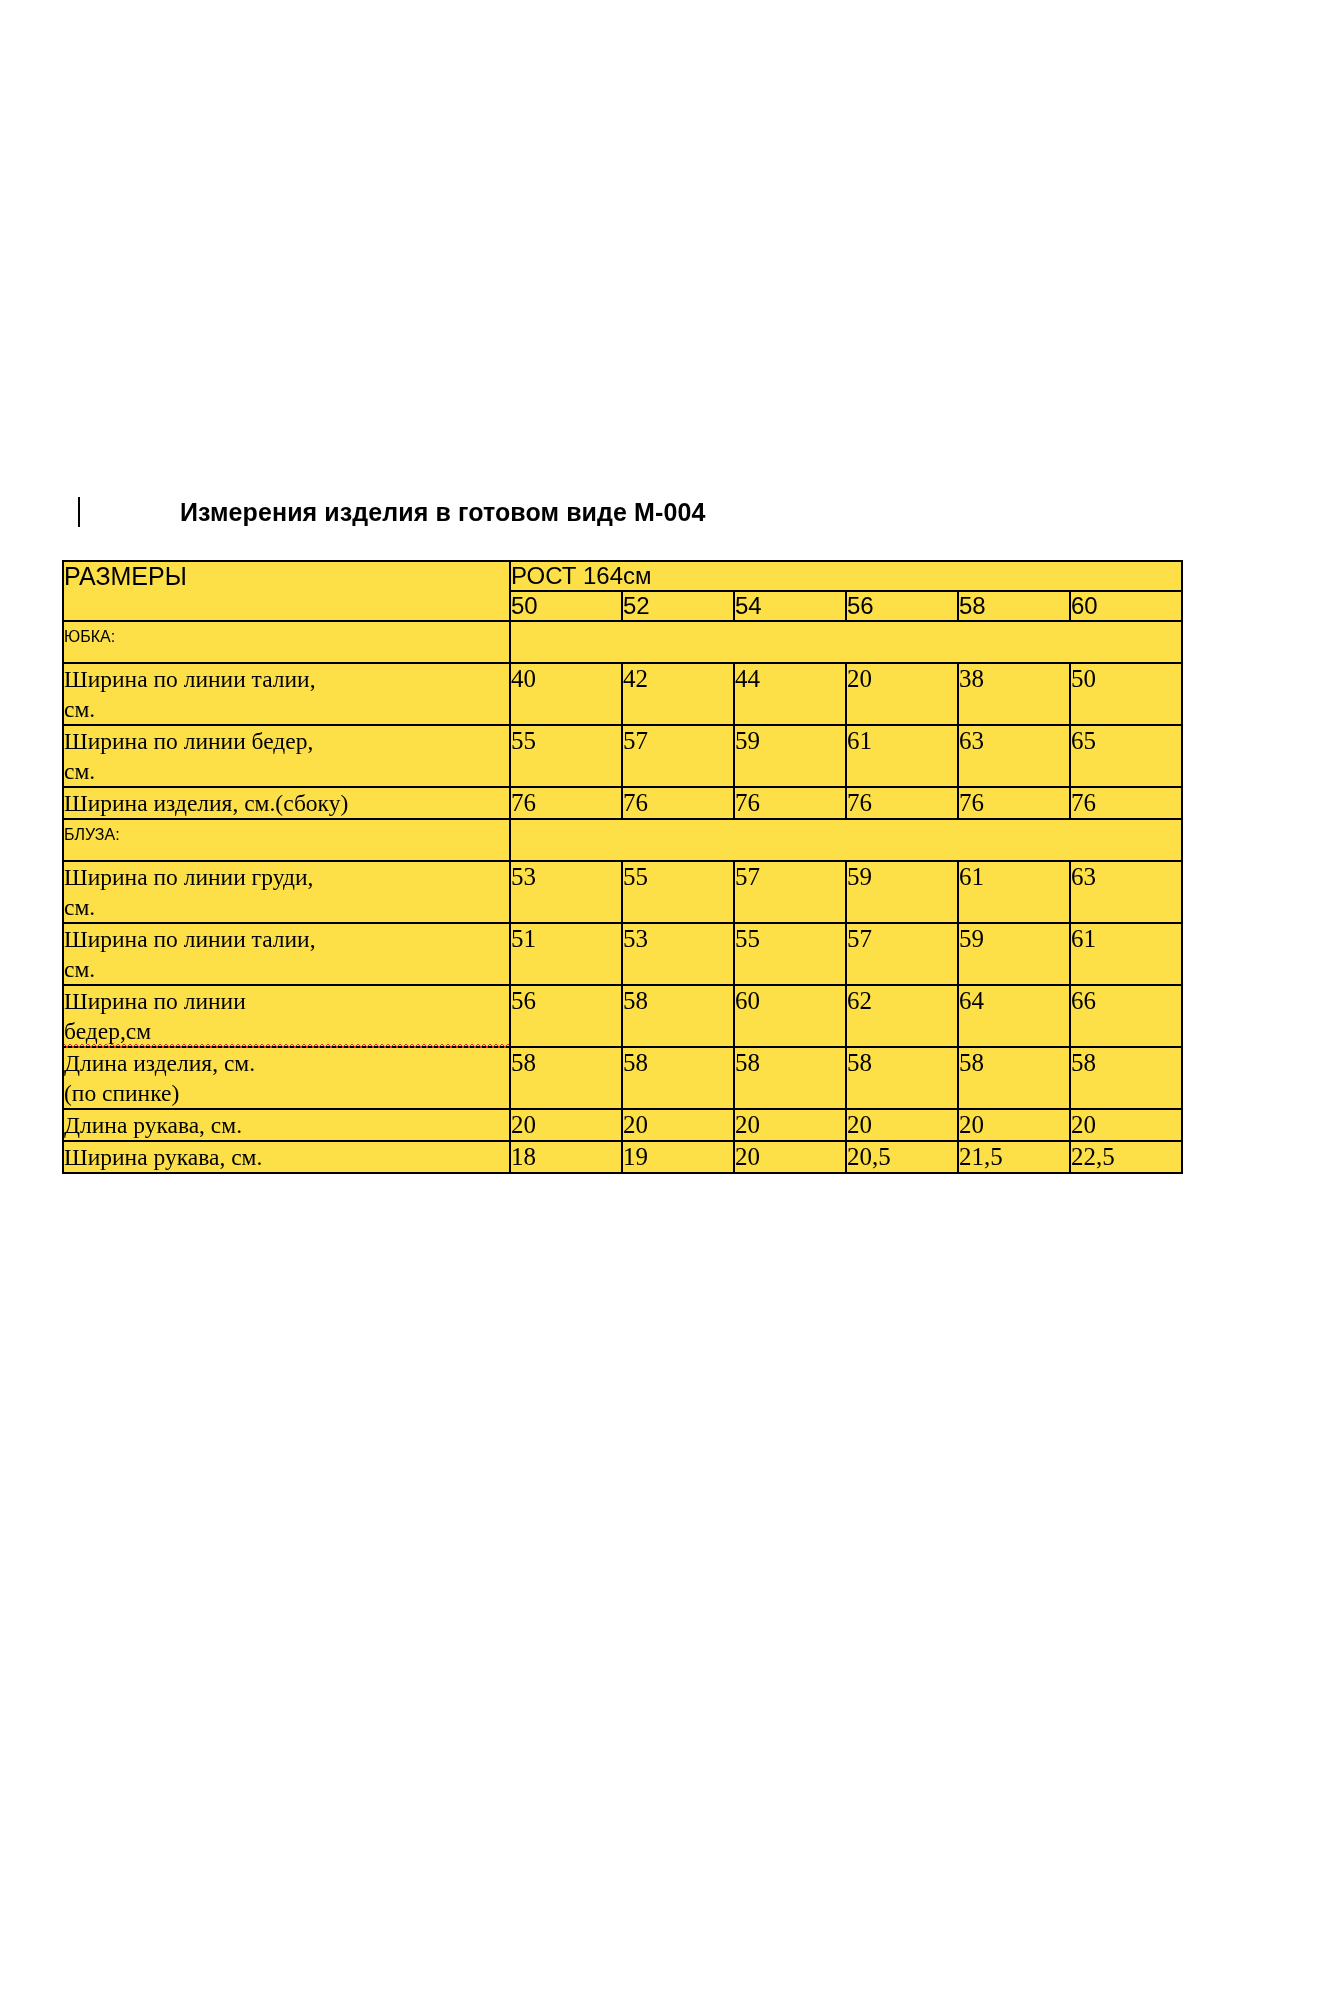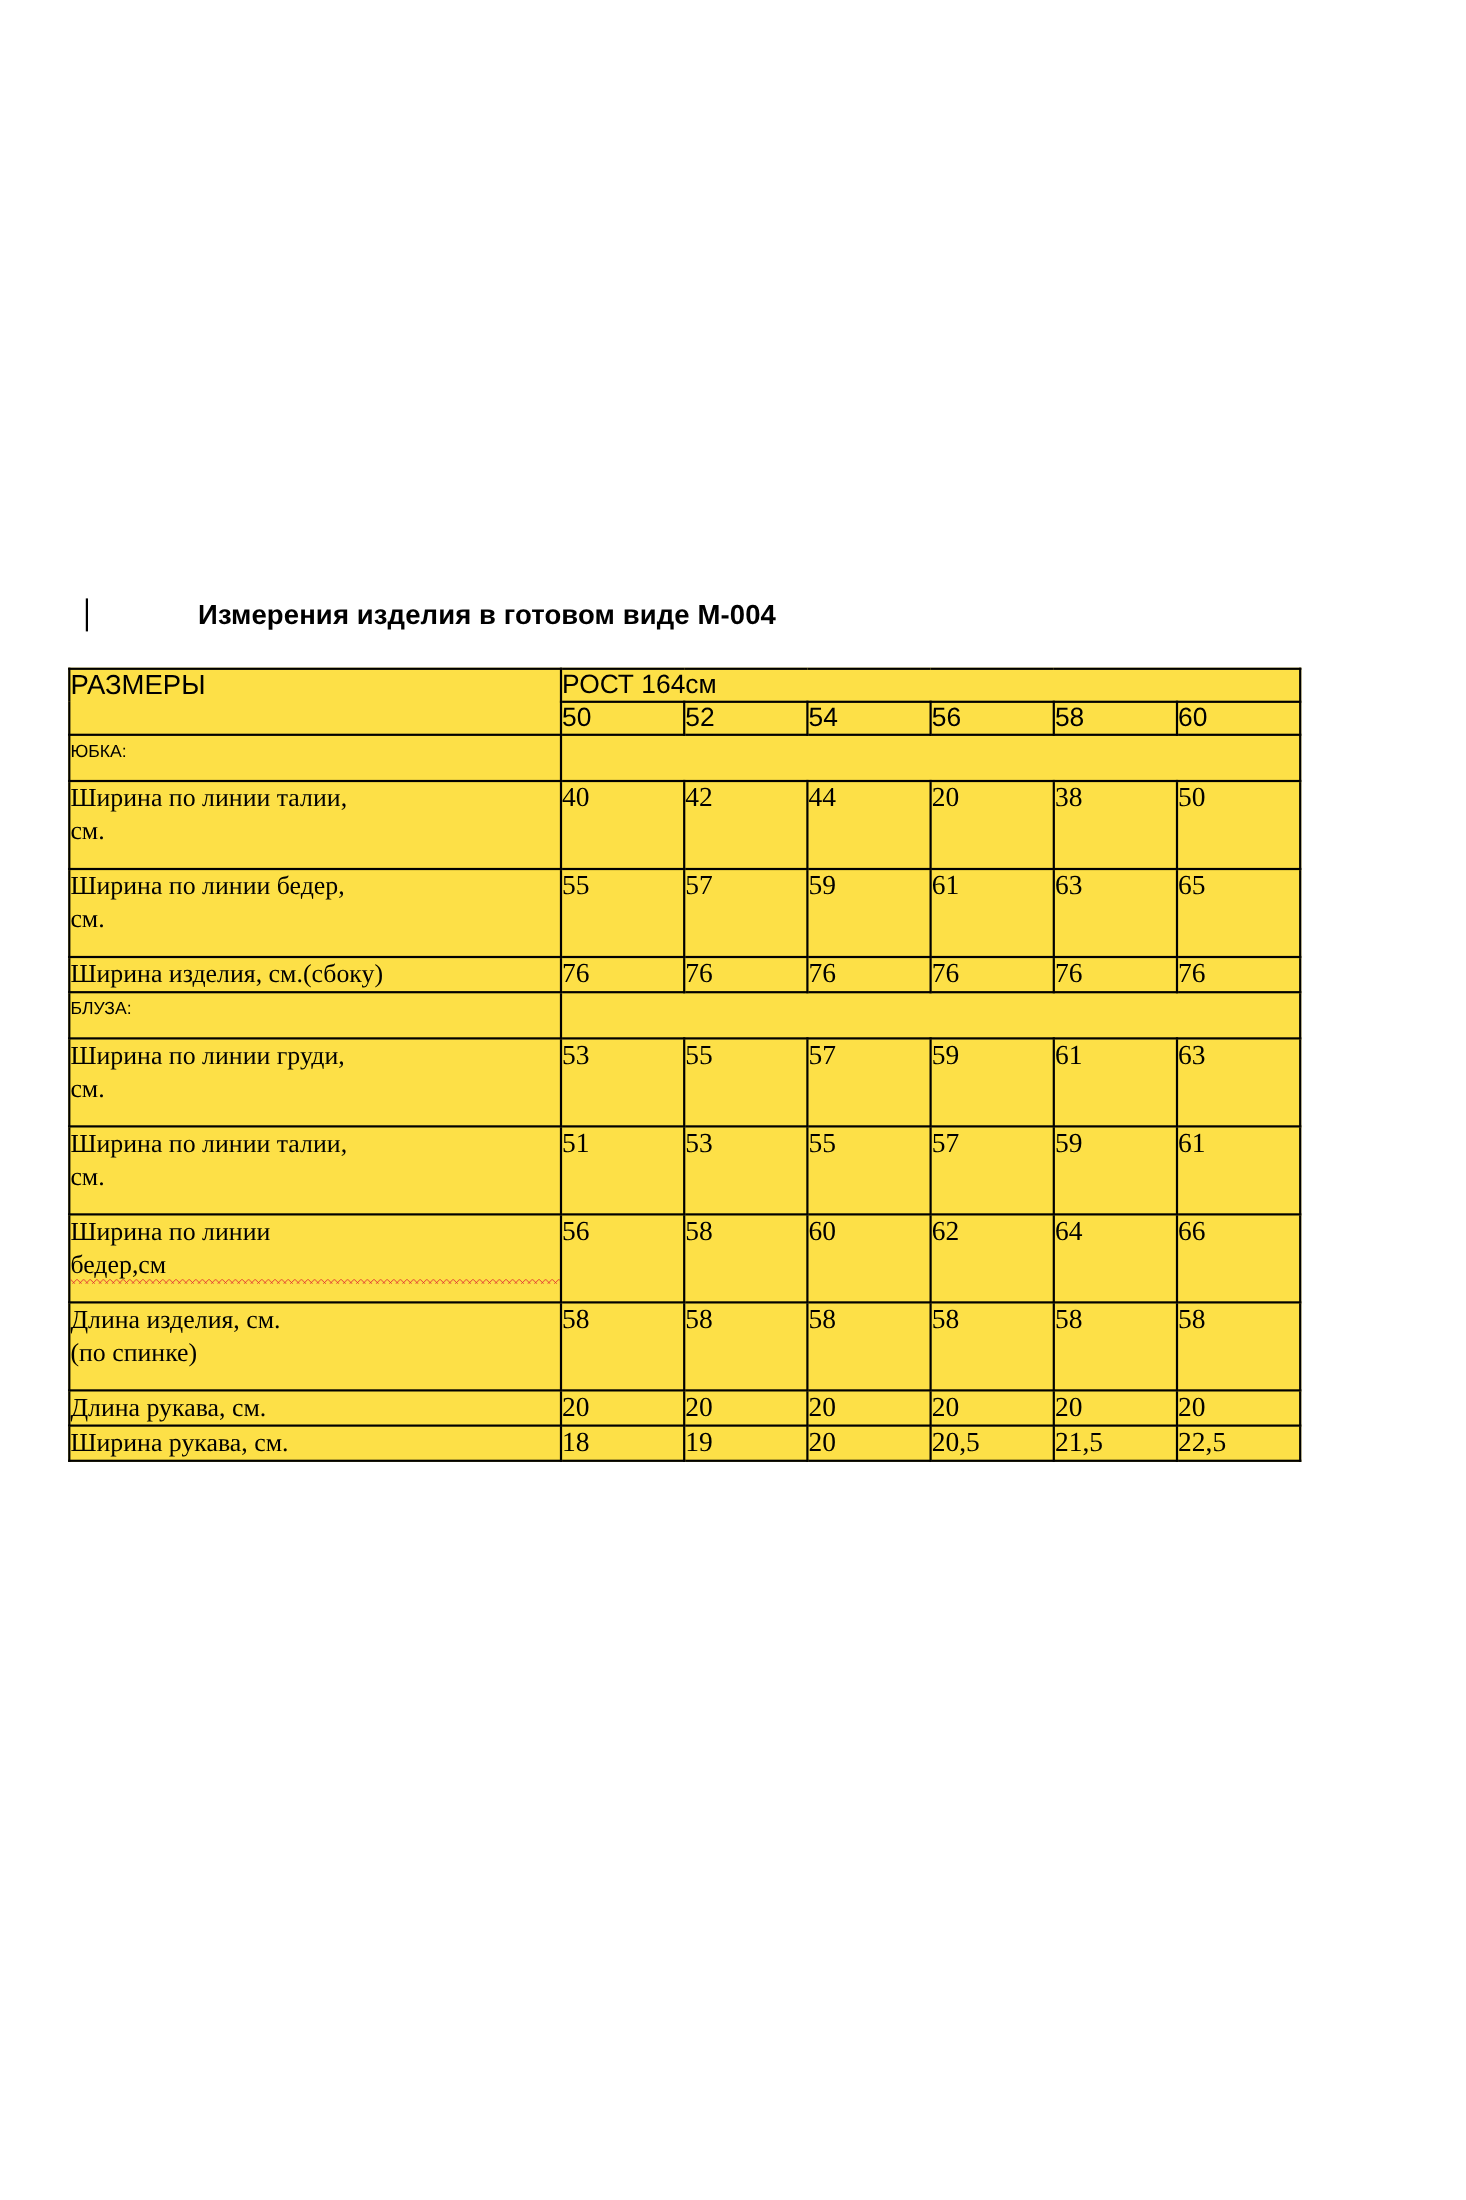--- a/index.html
+++ b/index.html
@@ -23,21 +23,20 @@
     width: 1333px;
     height: 2000px;
     background: #ffffff;
   }
 
   .doc {
     position: absolute;
     left: 62px;
     top: 490px;
     width: 1120px;
-    margin-top: 47px;
   }
 
   .title-row {
     display: flex;
     align-items: center;
     height: 44px;
     margin-bottom: 26px;
   }
   .caret {
     width: 2px;
@@ -73,21 +72,21 @@
   col.c-label { width: 447px; }
   col.c-size  { width: 112px; }
 
   .lbl {
     font-family: "Liberation Serif", serif;
     font-size: 23.5px;
     line-height: 30px;
     padding: 8px 6px 8px 12px;
   }
   .lbl.two {
-    padding-bottom: 18px;
+    padding-bottom: 0;
   }
   .lbl .l2 {
     display: block;
   }
   .lbl-bold {
     font-family: "Liberation Sans", sans-serif;
     font-weight: bold;
     font-size: 16px;
     line-height: 30px;
     padding: 8px 6px 8px 12px;

